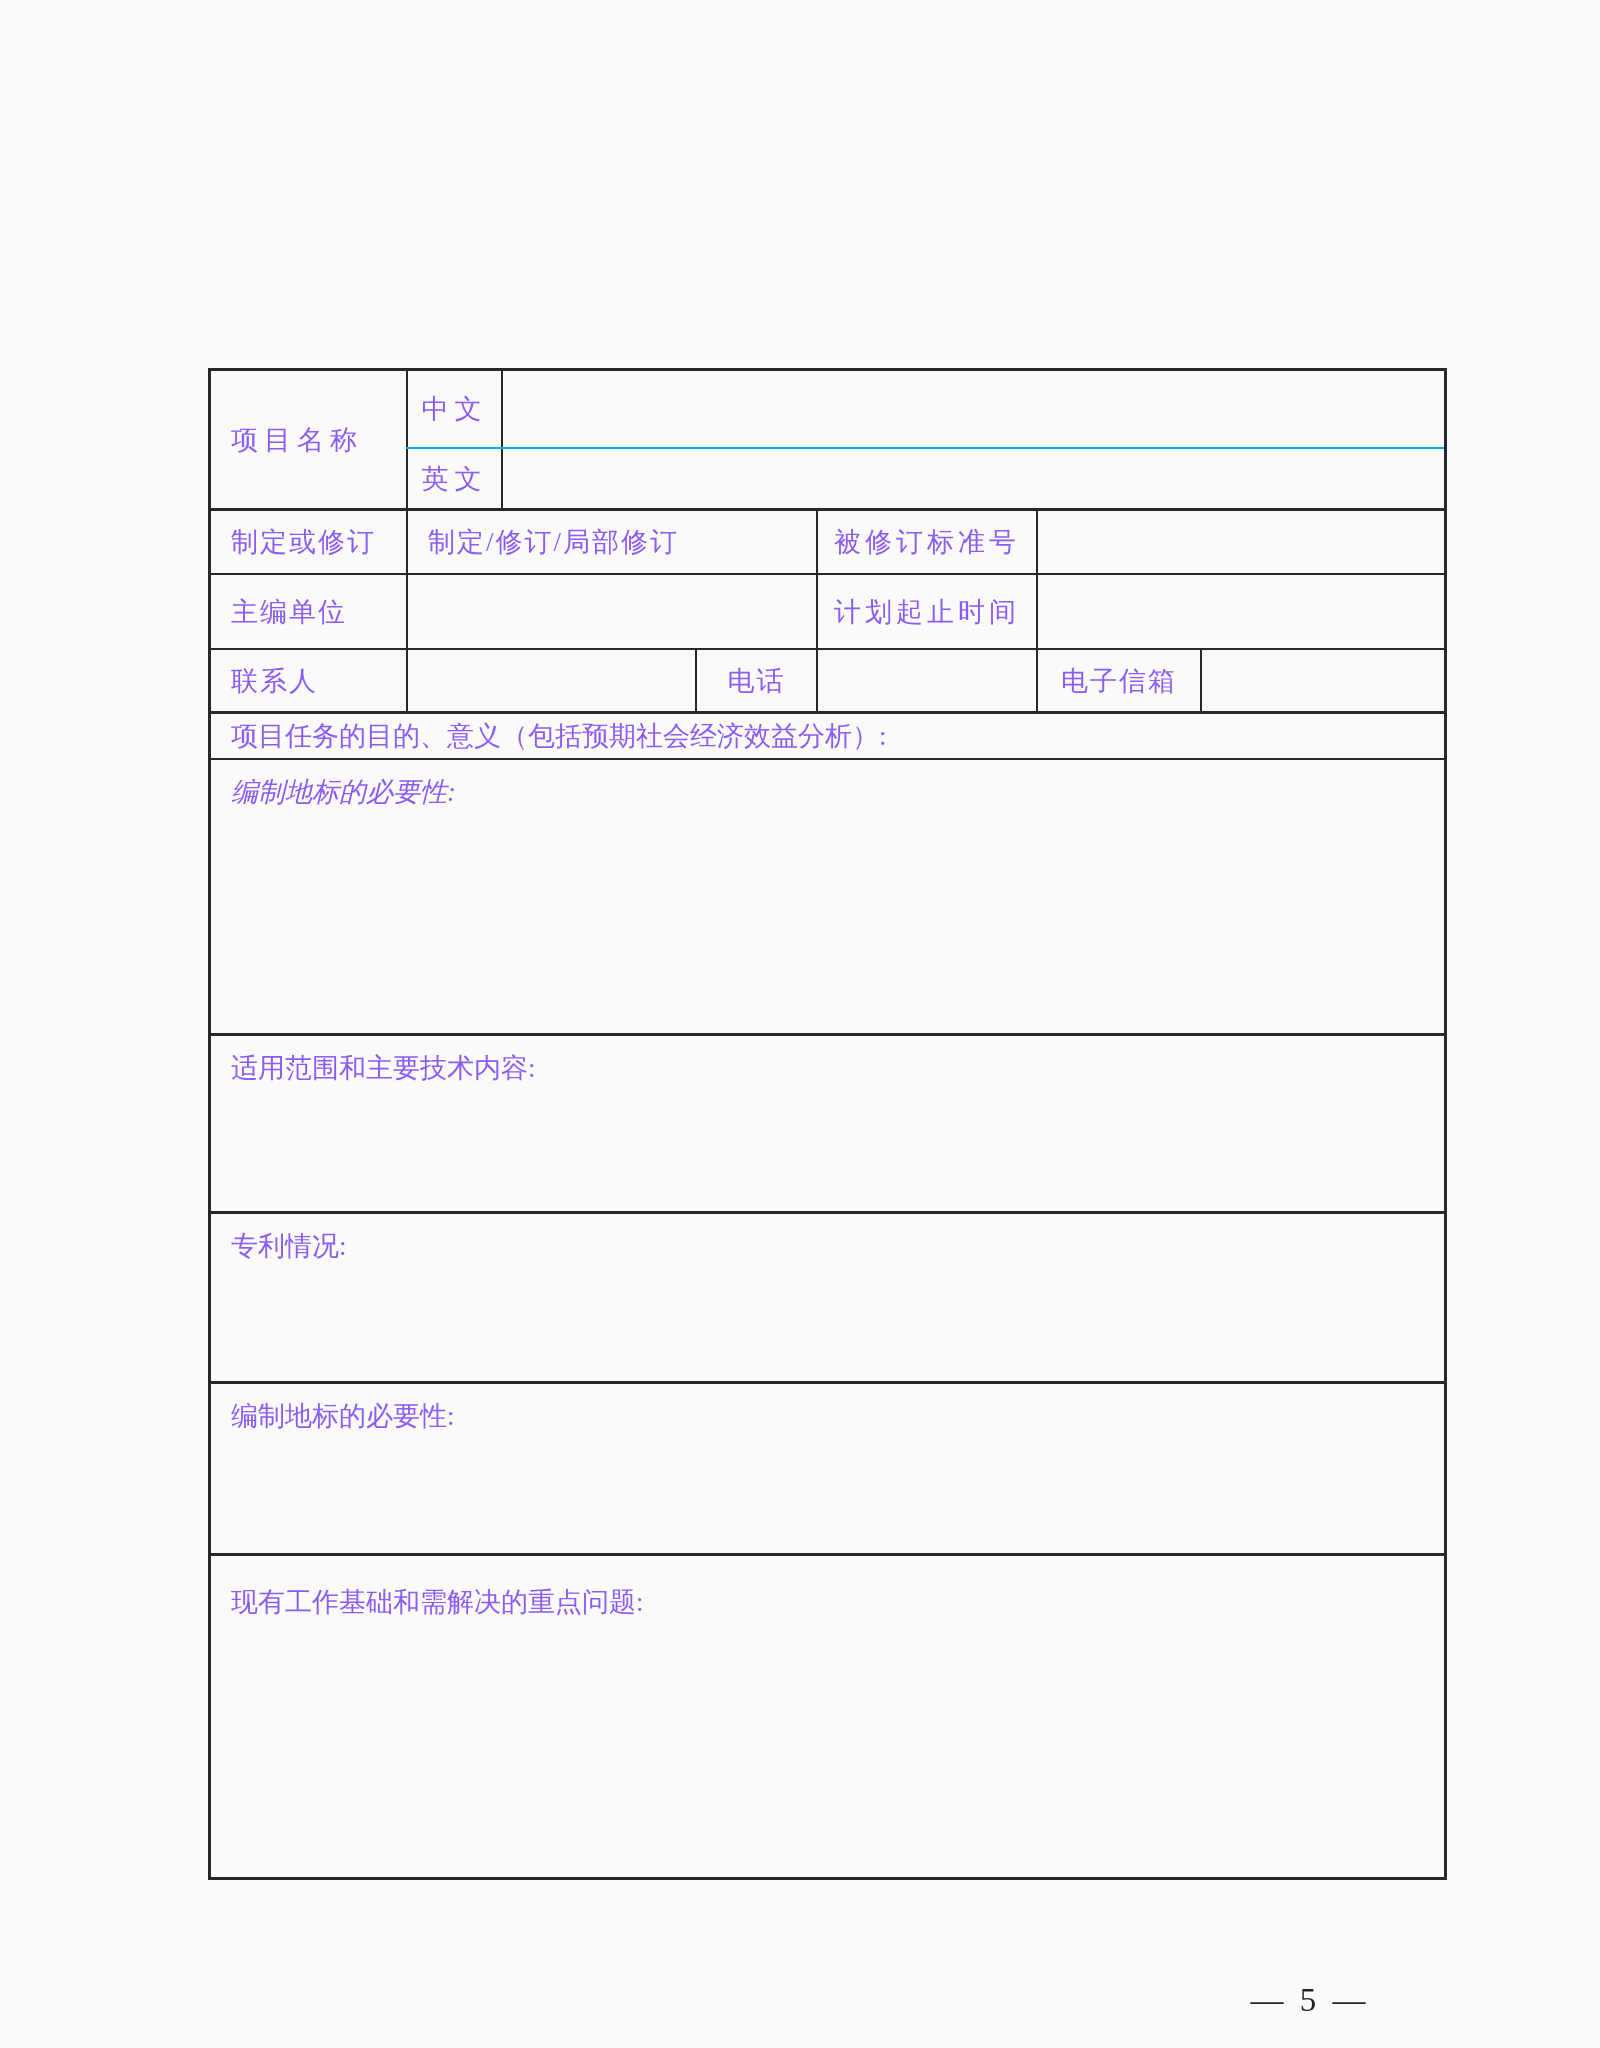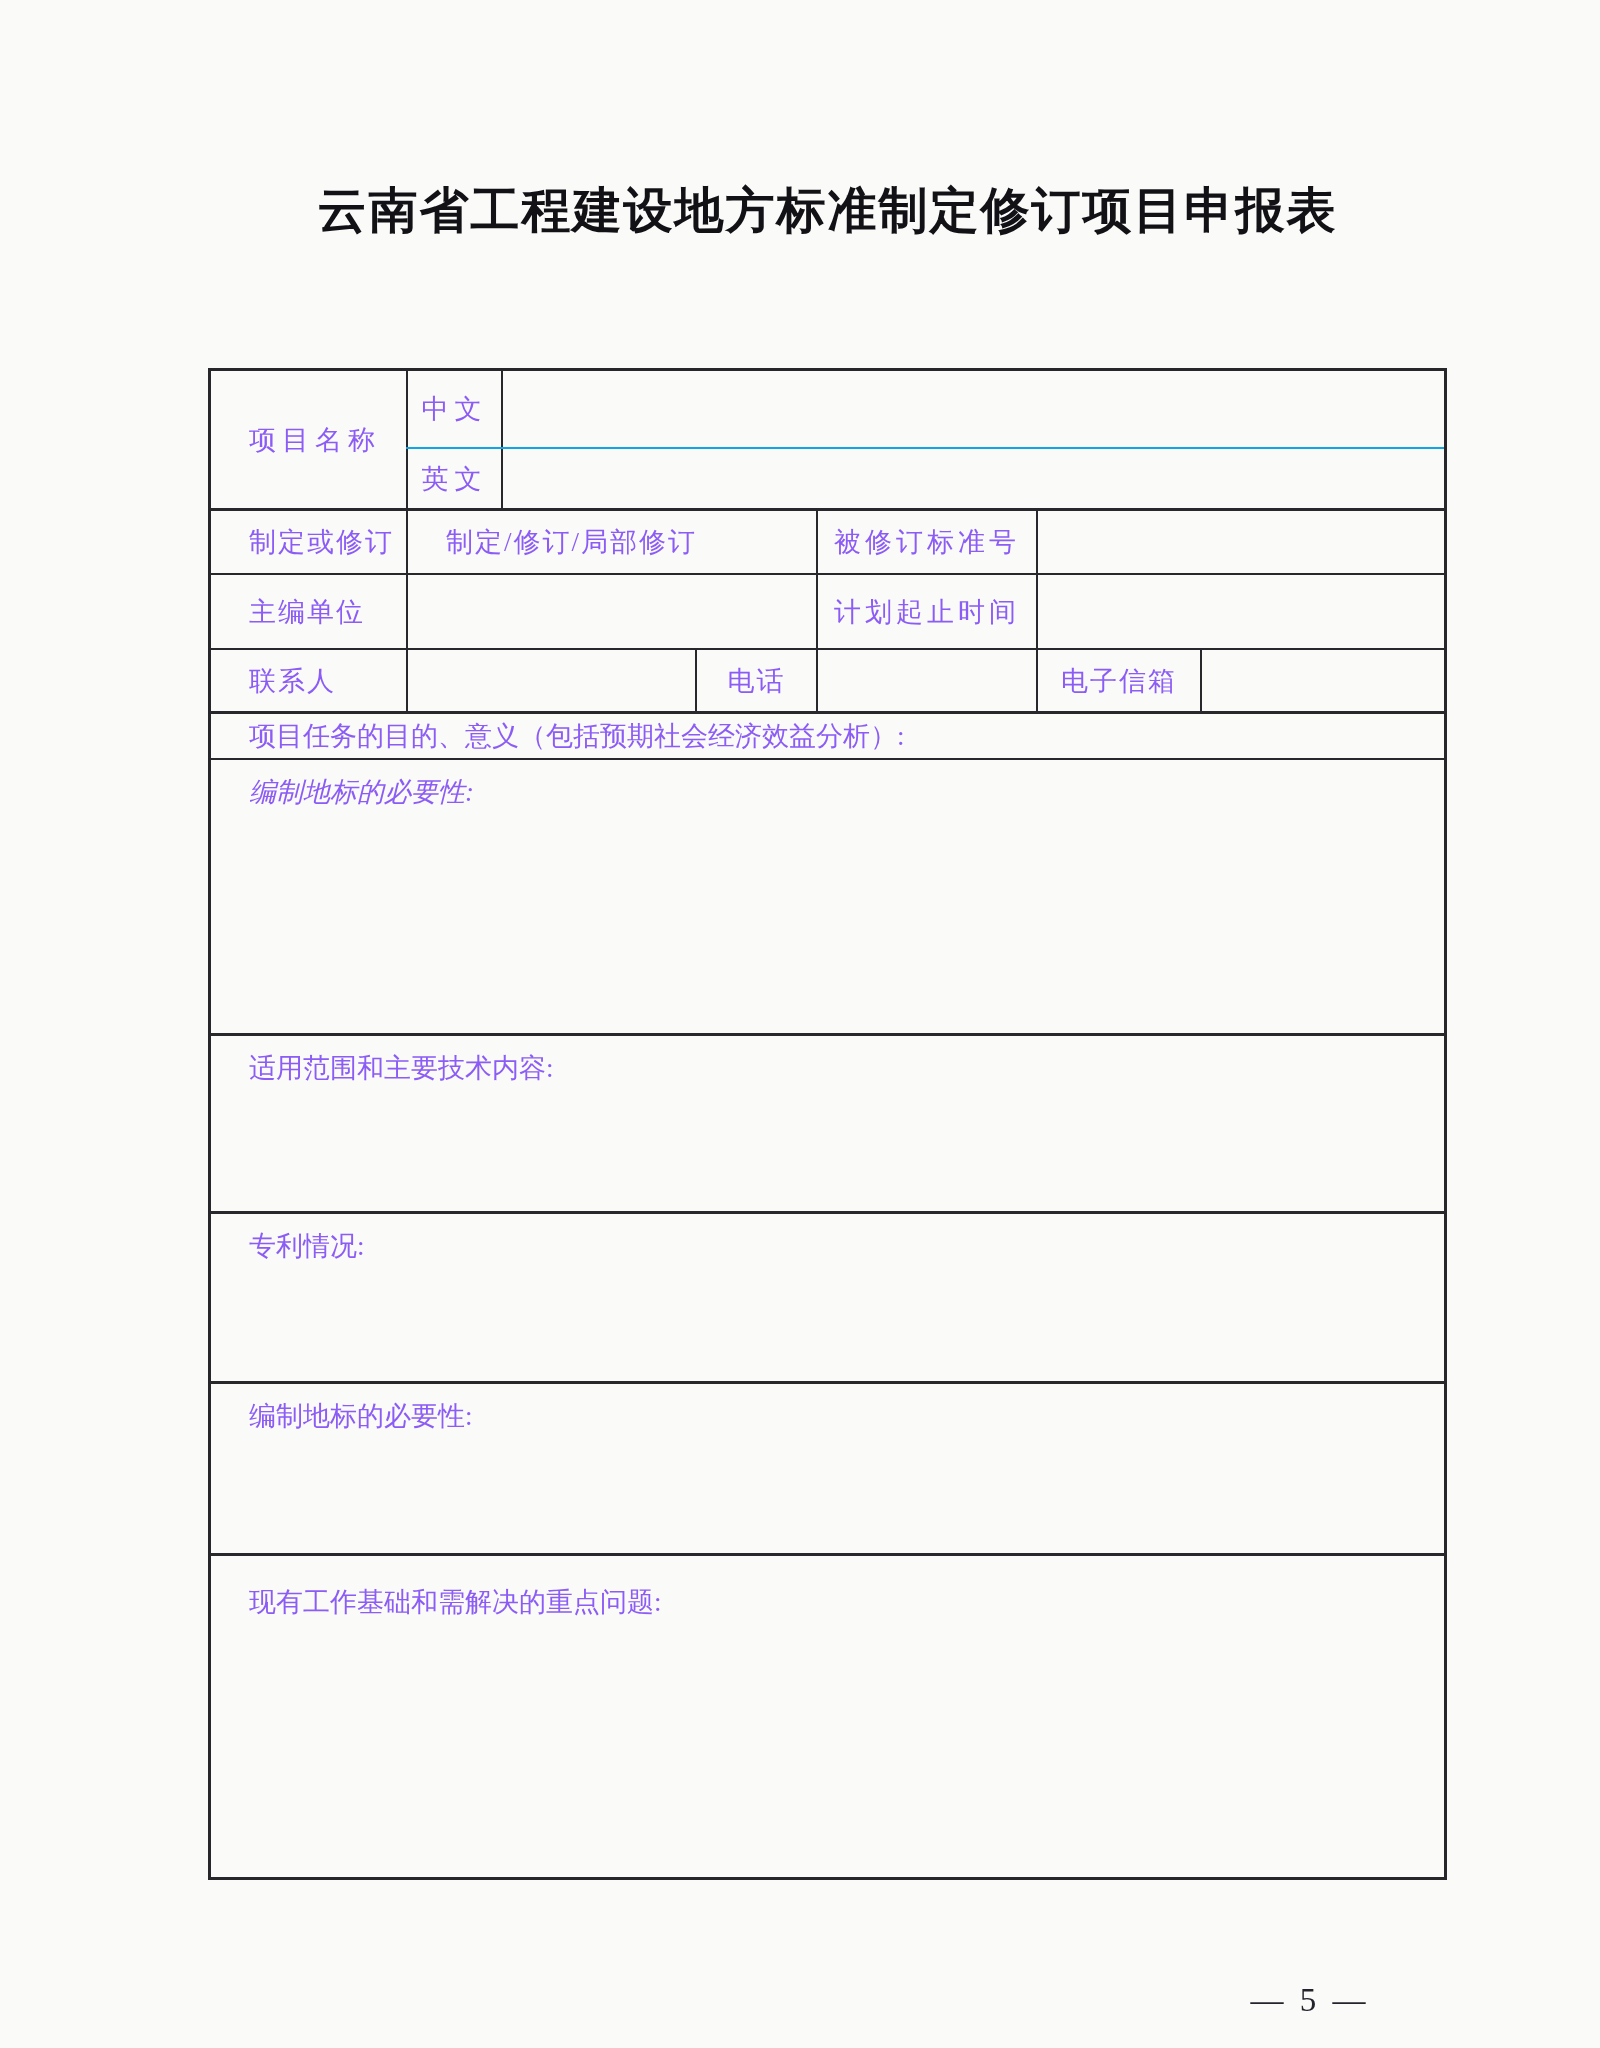--- a/index.html
+++ b/index.html
@@ -24,21 +24,21 @@
     border:3px solid #26262b; display:flex; flex-direction:column;
   }
   .row { display:flex; width:100%; border-top:2px solid #27272c; }
   .row.thick { border-top-width:3px; }
   .row.first { border-top:none; }
   .cell {
     border-left:2px solid #27272c; display:flex; align-items:center;
     font-size:27px; color:#8b5cf6; overflow:hidden;
   }
   .cell.nol { border-left:none; }
-  .pl { padding-left:38px; }
+  .pl { padding-left:20px; }
   .ctr { justify-content:center; }
   .top { align-items:flex-start; padding-top:14px; }
   .w-label { width:195px; flex:none; }
   .w-zh { width:95px; flex:none; }
   .w410 { width:410px; flex:none; }
   .w220 { width:220px; flex:none; }
   .w289 { width:289px; flex:none; }
   .w121 { width:121px; flex:none; }
   .w164 { width:164px; flex:none; }
   .grow { flex:1 1 auto; }
@@ -64,21 +64,20 @@
   .page-number {
     position:absolute; left:1200px; top:1982px; width:220px;
     text-align:center; font-size:33px; color:#23232c; letter-spacing:4px;
   }
 </style>
 </head>
 <body>
 
 <div class="page">
 
-  <h1 class="doc-title">云南省工程建设地方标准制定修订项目申报表</h1>
 
   <div class="tbl">
 
     <div class="row first hA">
       <div class="cell nol w-label pl ls6">项目名称</div>
       <div class="name-group">
         <div class="name-sub h76">
           <div class="cell w-zh ctr ls6">中文</div>
           <div class="cell grow pl"></div>
         </div>

